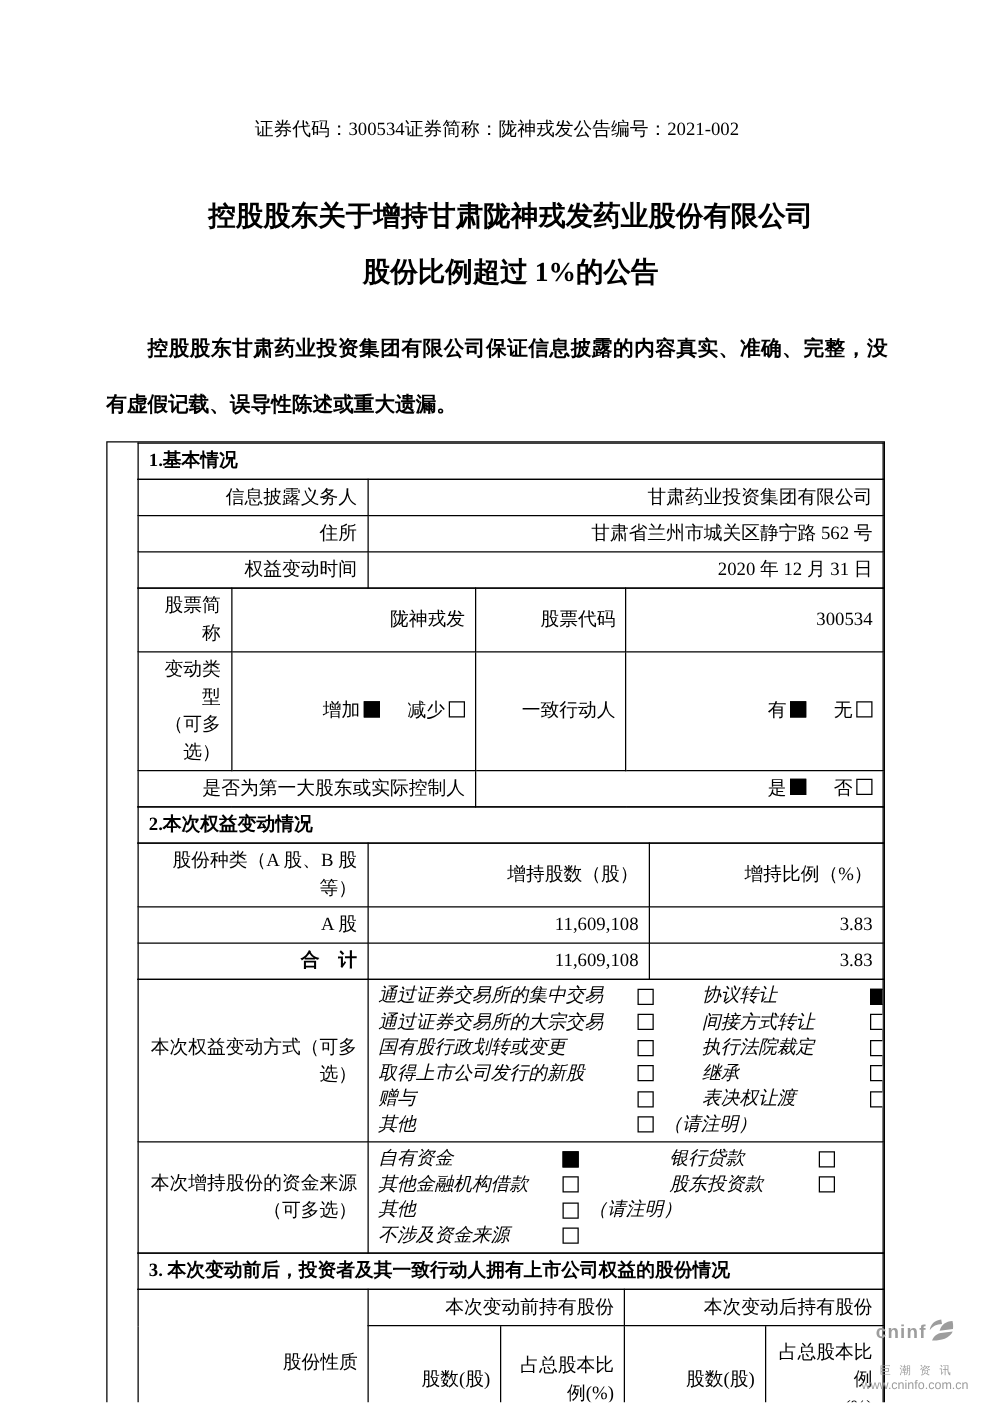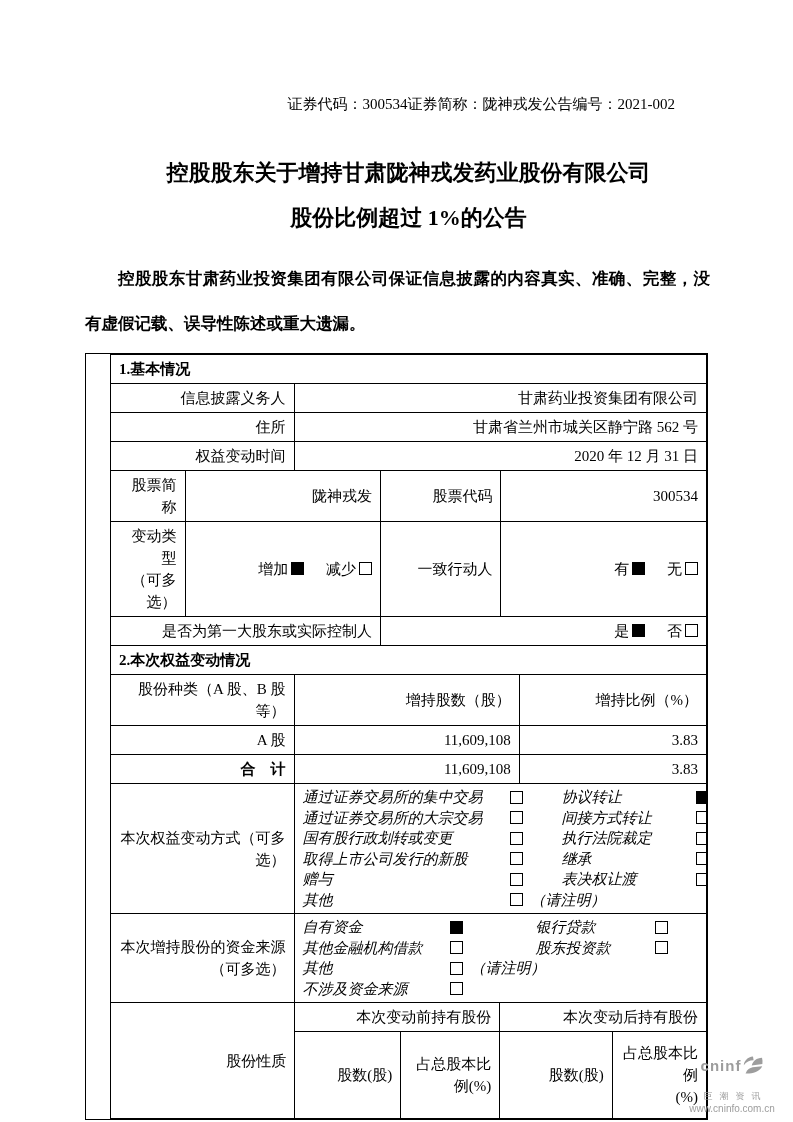--- a/index.html
+++ b/index.html
@@ -9,21 +9,21 @@
     width: 793px; height: 1122px;
     margin: 0 auto;
     background: #ffffff;
     color: #000;
     font-family: "Liberation Serif", "DejaVu Serif", serif;
     overflow: hidden;
   }
   
   .meta {
     display: flex;
-    justify-content: flex-end;
+    justify-content: center;
     padding: 94px 118px 0 120px;
     font-size: 15px;
     line-height: 20px;
   }
   
   .title {
     margin-top: 36px;
     text-align: center;
     font-size: 22px;
     font-weight: bold;
@@ -309,20 +309,27 @@
                 <span class="cb"></span>
             <span></span>
                 <span></span>
                 <span></span>
           </div>
         </td>
       </tr>
     </tbody>
       </table>
 
+    <table class="t">
+      <tbody>
+          <tr>
+            <td class="sec">3.  本次变动前后，投资者及其一致行动人拥有上市公司权益的股份情况</td>
+          </tr>
+    </tbody>
+      </table>
 
     <table class="t">
       <colgroup>
           <col style="width:30.9%">
           <col style="width:17.8%">
           <col style="width:16.6%">
           <col style="width:18.9%">
           <col>
         </colgroup>
       <tbody>

